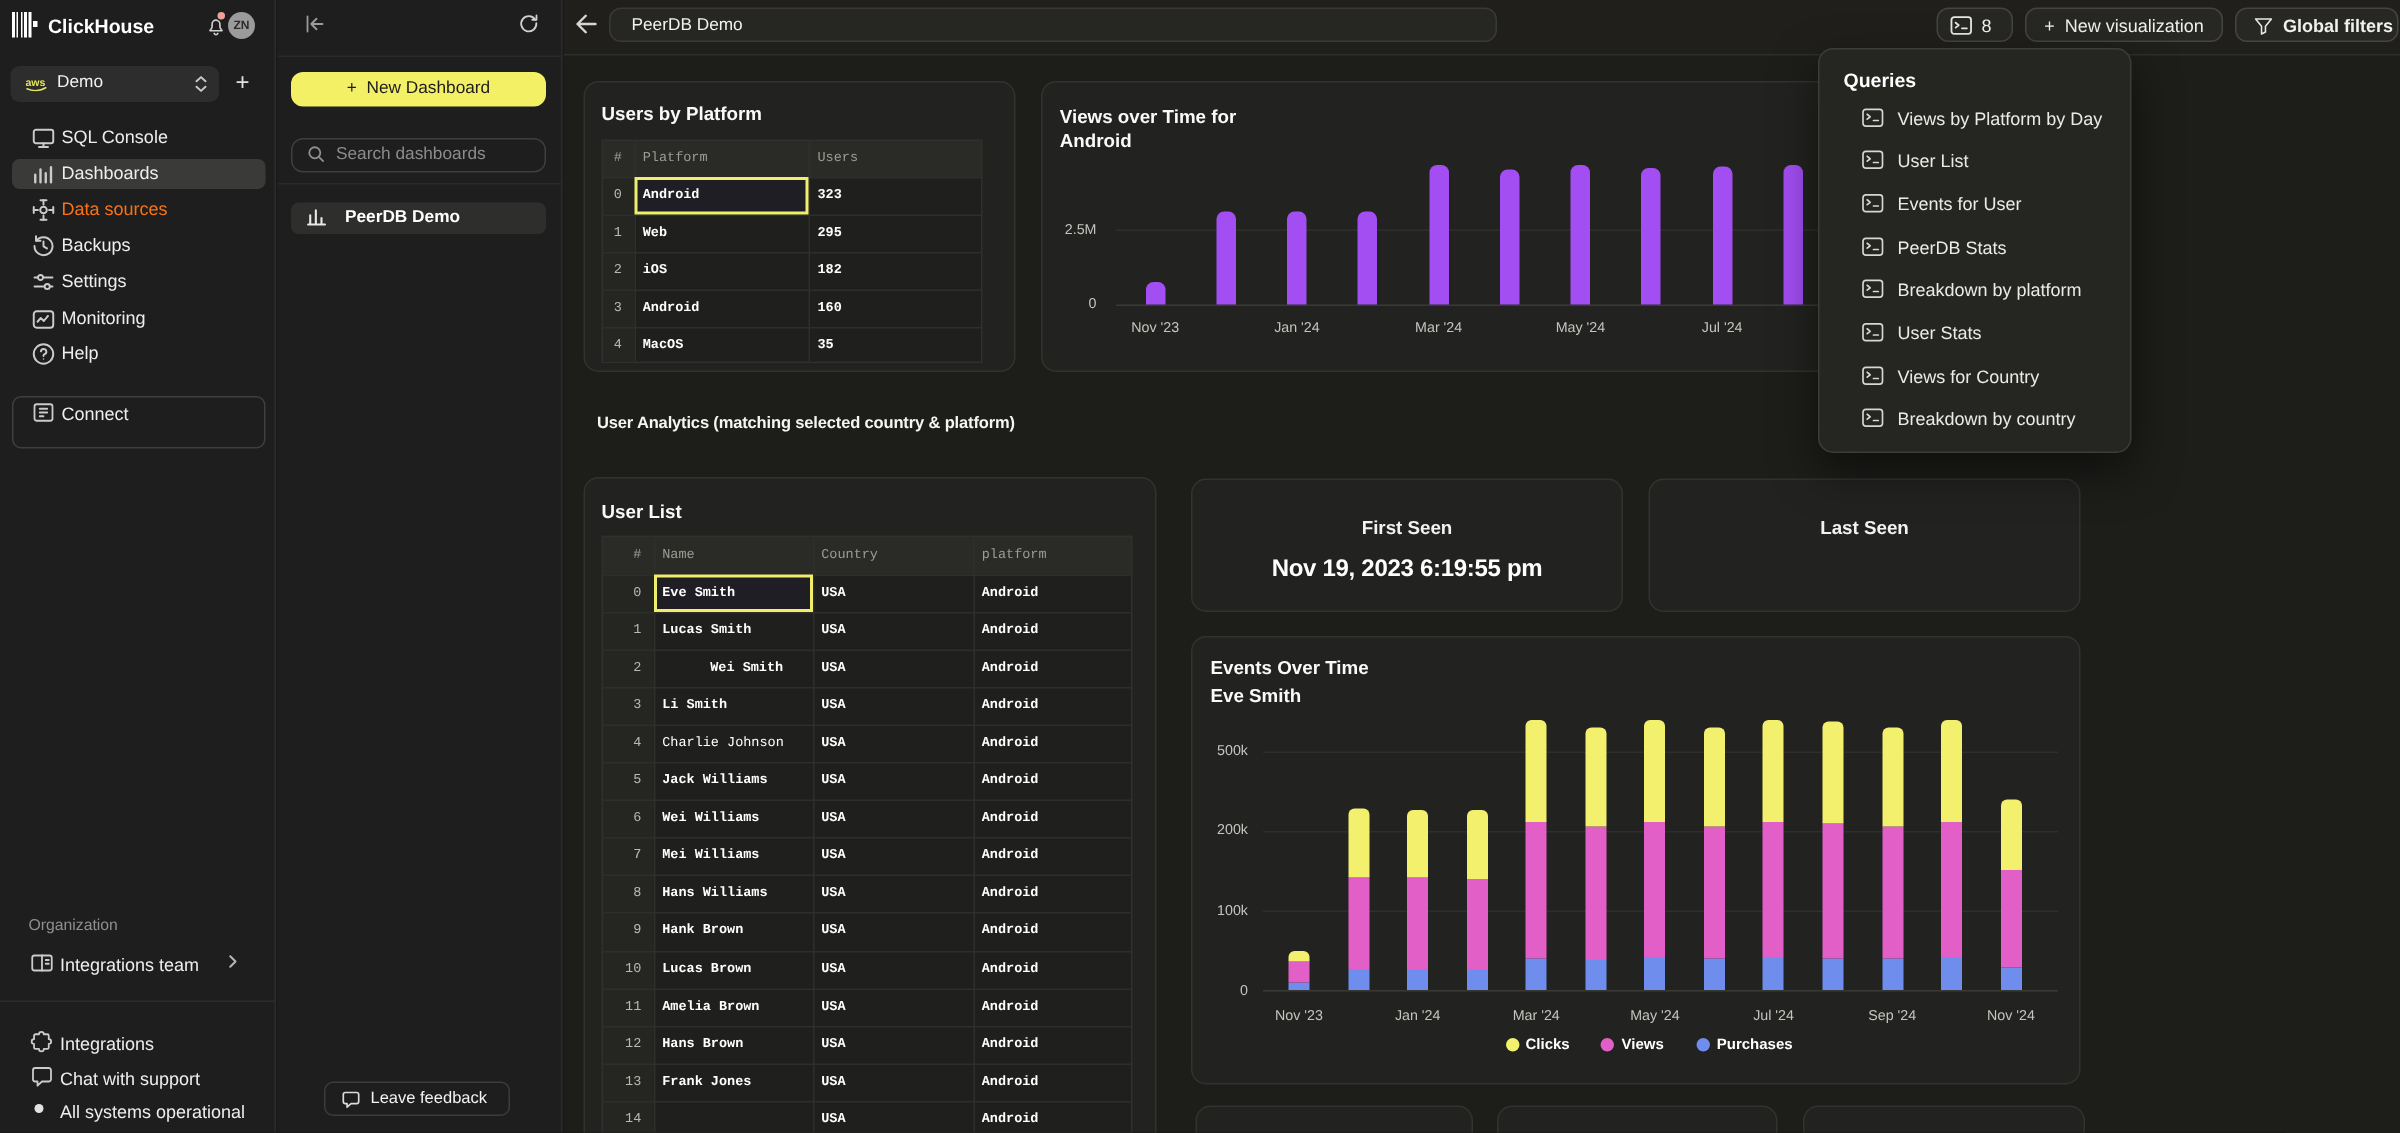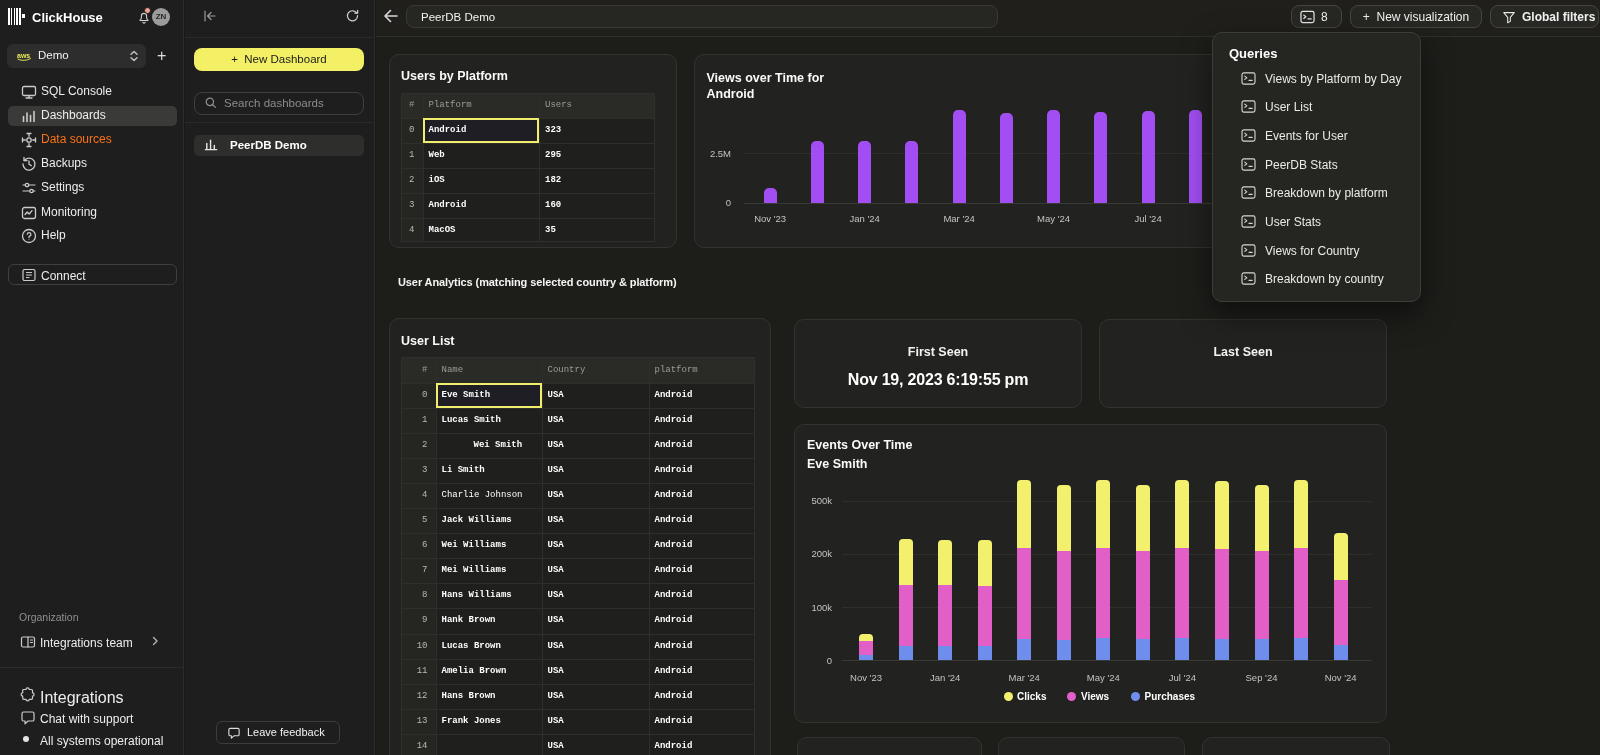--- a/index.html
+++ b/index.html
@@ -93,42 +93,42 @@
 <div style="position:absolute; left:33px; top:2.5px; font-size:12px; font-weight:500; color:#ededec; white-space:nowrap;">Monitoring</div>
 </div>
 <div style="position:absolute; left:8px; top:225.5px; width:169px; height:20px; border-radius:5px; ">
 <svg style="position:absolute; left:13px; top:2.5px;" width="16" height="16" viewBox="0 0 16 16" fill="none" stroke="#cbcbcb" stroke-width="1.3" stroke-linecap="round" stroke-linejoin="round">
           <circle cx="8" cy="8" r="6.5"></circle>
           <path d="M6.3 6.2a1.8 1.8 0 1 1 2.4 1.9c-.5.2-.7.5-.7 1v.3"></path>
           <circle cx="8" cy="11.3" r=".5" fill="#c9c9c9" stroke="none"></circle>
         </svg>
 <div style="position:absolute; left:33px; top:2.5px; font-size:12px; font-weight:500; color:#ededec; white-space:nowrap;">Help</div>
 </div>
-<div style="position:absolute; left:8px; top:264px; width:169px; height:21px; border:1px solid #3f3f3f; border-radius:6px;">
+<div style="position:absolute; left:8px; top:264px; width:169px; height:35px; border:1px solid #3f3f3f; border-radius:6px;">
 <svg style="position:absolute; left:12px; top:2px;" width="16" height="16" viewBox="0 0 16 16" fill="none" stroke="#cbcbcb" stroke-width="1.2" stroke-linecap="round" stroke-linejoin="round">
           <rect x="2" y="2.5" width="12" height="11" rx="1.5"></rect>
           <path d="M5.5 5.5h5M5.5 8h5M5.5 10.5h2.5"></path>
         </svg>
 <div style="position:absolute; left:32px; top:3.5px; font-size:12px; font-weight:500; color:#ededec;">Connect</div>
 </div>
 <div class="abs " style="left:19px; top:611px; font-size:10.5px; color:#8f8f8f; font-weight:400; white-space:nowrap; ">Organization</div>
 <svg class="icn" style="left:20px; top:633.5px; " width="16" height="16" viewBox="0 0 16 16" fill="none" stroke="#cbcbcb" stroke-width="1.2" stroke-linecap="round" stroke-linejoin="round">
         <rect x="1.5" y="3" width="13" height="10" rx="1.5"></rect>
         <path d="M8 3v10"></path>
         <path d="M10.5 6h2M10.5 8.5h2"></path>
       </svg>
 <div class="abs " style="left:40px; top:635.5px; font-size:12px; color:#ededec; font-weight:500; white-space:nowrap; ">Integrations team</div>
 <svg style="position:absolute; left:150px; top:636px;" width="10" height="10" viewBox="0 0 10 10" fill="none" stroke="#b5b5b5" stroke-width="1.4" stroke-linecap="round" stroke-linejoin="round">
         <path d="M3.5 1.5L7 5 3.5 8.5"></path>
       </svg>
 <div class="abs" style="left:0px; top:667px; width:184px; height:1px; background:#2c2c2c;"></div>
 <svg class="icn" style="left:20px; top:687px; " width="16" height="16" viewBox="0 0 16 16" fill="none" stroke="#cbcbcb" stroke-width="1.2" stroke-linecap="round" stroke-linejoin="round">
         <path d="M6 2.5a1.6 1.6 0 0 1 3.2 0h2.3a1 1 0 0 1 1 1v2.3a1.6 1.6 0 0 1 0 3.2v2.3a1 1 0 0 1-1 1h-2.3a1.6 1.6 0 0 1-3.2 0H3.7a1 1 0 0 1-1-1V9a1.6 1.6 0 0 1 0-3.2V3.5a1 1 0 0 1 1-1z"></path>
       </svg>
-<div class="abs " style="left:40px; top:688.5px; font-size:16px; color:#ededec; font-weight:500; white-space:nowrap; ">Integrations</div>
+<div class="abs " style="left:40px; top:688.5px; font-size:12px; color:#ededec; font-weight:500; white-space:nowrap; ">Integrations</div>
 <svg class="icn" style="left:20px; top:710px; " width="16" height="16" viewBox="0 0 16 16" fill="none" stroke="#cbcbcb" stroke-width="1.2" stroke-linecap="round" stroke-linejoin="round">
         <path d="M2 3.5a1.5 1.5 0 0 1 1.5-1.5h9A1.5 1.5 0 0 1 14 3.5v6a1.5 1.5 0 0 1-1.5 1.5H8l-3 2.8V11H3.5A1.5 1.5 0 0 1 2 9.5z"></path>
       </svg>
 <div class="abs " style="left:40px; top:711.5px; font-size:12px; color:#ededec; font-weight:500; white-space:nowrap; ">Chat with support</div>
 <div class="abs" style="left:22.5px; top:735.5px; width:6.5px; height:6.5px; border-radius:50%; background:#e3e3e3;"></div>
 <div class="abs " style="left:40px; top:733.5px; font-size:12px; color:#ededec; font-weight:500; white-space:nowrap; ">All systems operational</div>
 </div>
 <div id="panel2">
 <svg class="icn" style="left:18px; top:9px; " width="14" height="14" viewBox="0 0 14 14" fill="none" stroke="#9b9b9b" stroke-width="1.2" stroke-linecap="round" stroke-linejoin="round">
         <path d="M2 2v10M12 7H4.5M8 3.5L4.5 7 8 10.5"></path>

